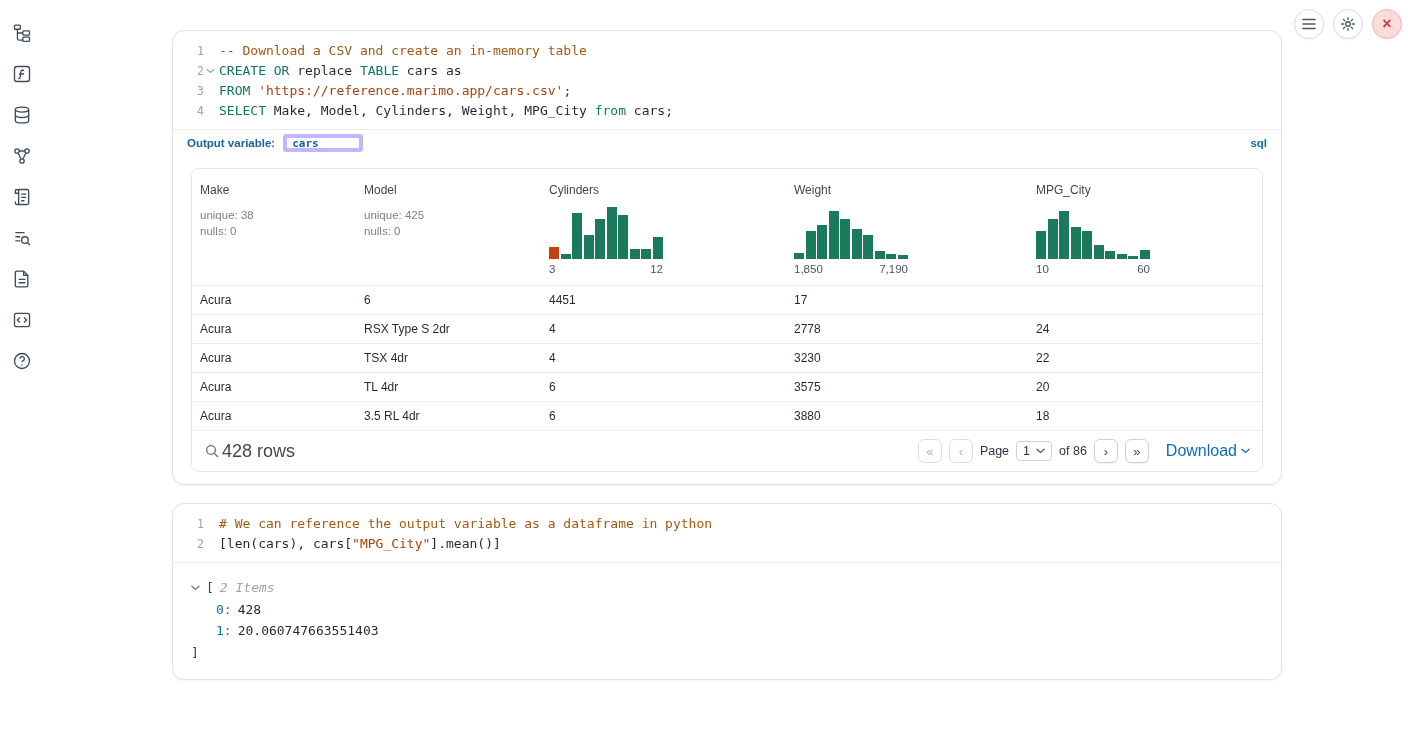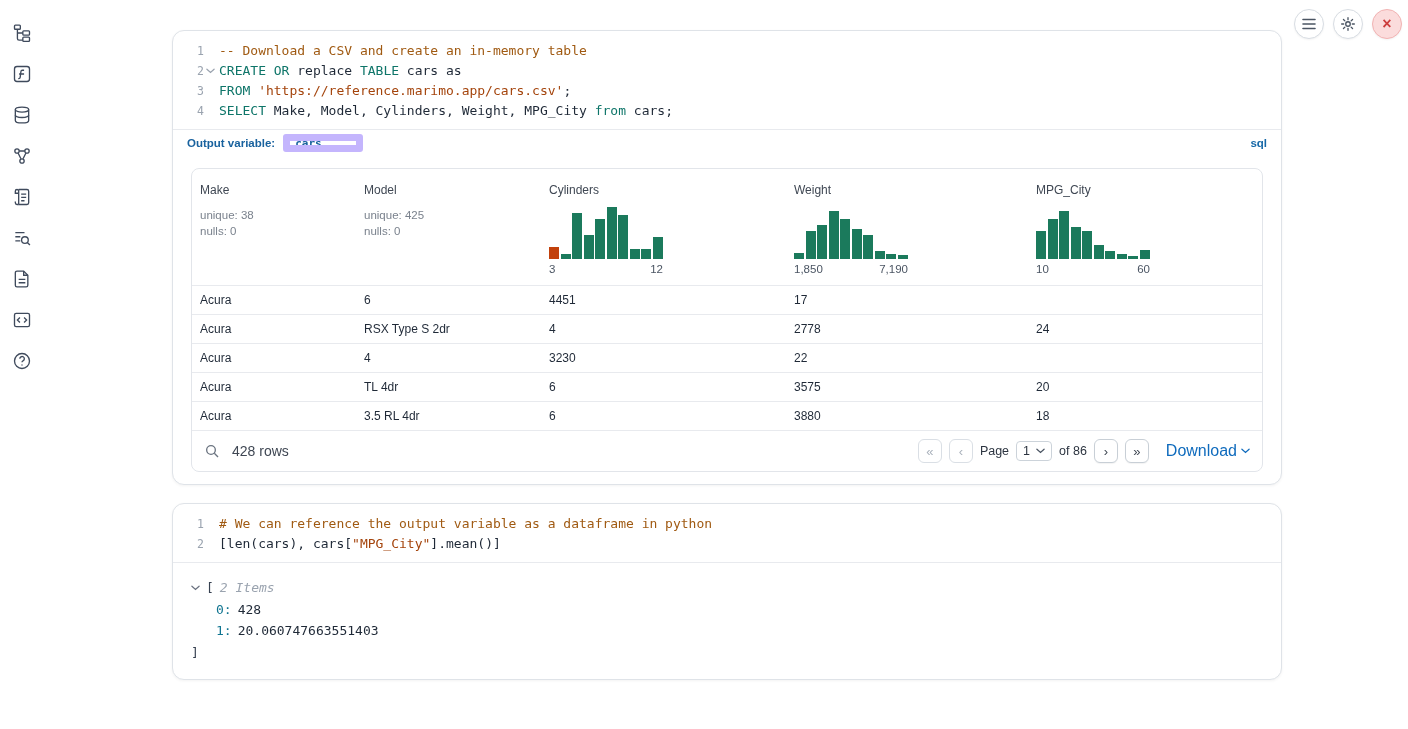--- a/index.html
+++ b/index.html
@@ -37,21 +37,21 @@
   .fold { width:13px; display:flex; justify-content:center; color:#9aa3af; }
   .src { white-space:pre; margin-left:2px; color:#1f2937; }
   .tok-plain   { color:#1f2937; }
   .tok-keyword { color:#0e7569; }
   .tok-comment { color:#a05a12; }
   .tok-string  { color:#a4440c; }
 
   .cell-meta { border-top:1px solid #e8eaee; display:flex; align-items:center;
                gap:8px; padding:4px 14px; height:27px; }
   .ov-label { font-size:11.5px; font-weight:700; color:#19629e; }
-  .ov-input { width:80px; height:18px; border:7px solid #c4b5fd; border-radius:3px;
+  .ov-input { width:80px; height:18px; border:4px solid #c4b5fd; border-radius:3px;
               font-family:"DejaVu Sans Mono", monospace; font-size:11px; font-weight:700;
               color:#19629e; padding:0 5px; }
   .lang-badge { margin-left:auto; font-size:11.5px; font-weight:700; color:#1668a7; }
 
   
   .table-card { margin:12px 18px 12px; border:1px solid #e2e5ea; border-radius:8px;
                 overflow:hidden; --c0:164px; --c1:185px; --c2:245px; --c3:242px; }
   .t-header { display:grid; grid-template-columns:var(--c0) var(--c1) var(--c2) var(--c3) 1fr;
               padding:8px 0 10px; }
   .col-name { font-size:12px; color:#3f4753; padding:6px 8px 8px; }
@@ -61,21 +61,21 @@
   .bar { width:10px; background:#1b7a5c; }
   .bar.hl { background:#c2410c; }
   .hist-labels { display:flex; justify-content:space-between; width:114px;
                  font-size:11.5px; color:#4b5563; margin-top:4px; }
   .t-row { display:grid; grid-template-columns:var(--c0) var(--c1) var(--c2) var(--c3) 1fr;
            border-top:1px solid #e8eaee; font-size:12px; color:#1f2937; }
   .t-cell { padding:7px 8px; }
 
   .t-footer { border-top:1px solid #e8eaee; display:flex; align-items:center;
               padding:8px 12px; }
-  .rows-count { font-size:14px; color:#3f4753; margin-left:12px; }
+  .rows-count { font-size:18px; color:#3f4753; margin-left:2px; }
   .pager { margin-left:auto; display:flex; align-items:center; gap:7px;
            font-size:12.5px; color:#2c3440; }
   .pg-btn { width:24px; height:24px; border:1px solid #dadfe5; border-radius:6px;
             background:#fff; color:#6b7480; font-size:13px; line-height:1; cursor:pointer;
             display:flex; align-items:center; justify-content:center; }
   .pg-btn.dim { color:#aab2bc; }
   .pg-btn.strong { border-color:#c8cfd6; color:#3f4753; box-shadow:0 1px 1px rgba(0,0,0,.05); }
   .page-select { display:flex; align-items:center; gap:6px; border:1px solid #ccd3da;
                  border-radius:4px; padding:2px 6px; font-size:12.5px; cursor:pointer; }
   .dl-link { display:flex; align-items:center; gap:4px; color:#0f6bbd; font-size:16px;
@@ -313,20 +313,21 @@
             </div>
             <div class="t-row">
               <div class="t-cell">Acura</div>
               <div class="t-cell">RSX Type S 2dr</div>
               <div class="t-cell">4</div>
               <div class="t-cell">2778</div>
               <div class="t-cell">24</div>
             </div>
             <div class="t-row">
               <div class="t-cell">Acura</div>
+              <div class="t-cell">TSX 4dr</div>
               <div class="t-cell">4</div>
               <div class="t-cell">3230</div>
               <div class="t-cell">22</div>
             </div>
             <div class="t-row">
               <div class="t-cell">Acura</div>
               <div class="t-cell">TL 4dr</div>
               <div class="t-cell">6</div>
               <div class="t-cell">3575</div>
               <div class="t-cell">20</div>

